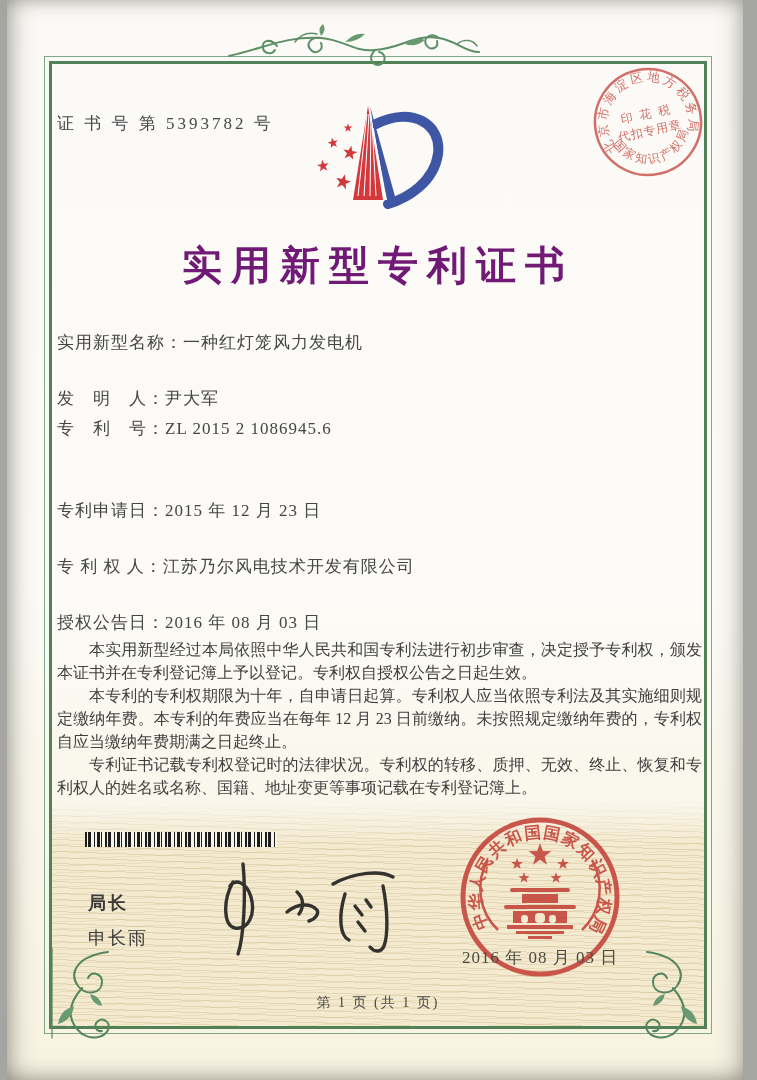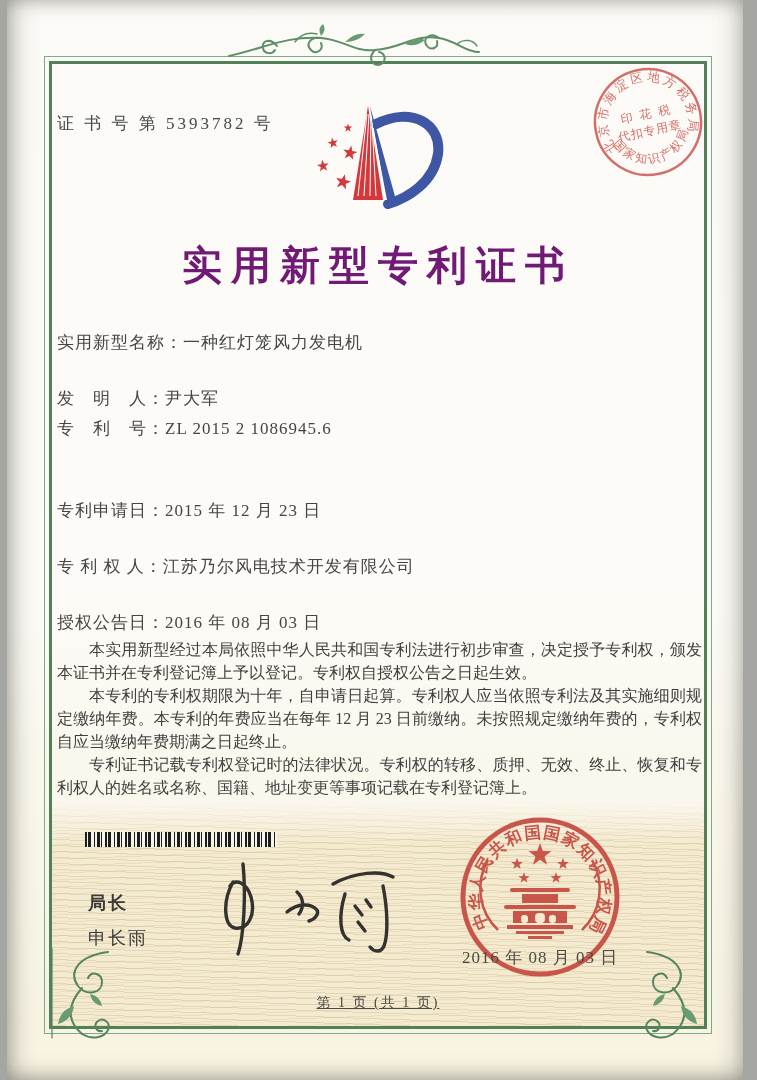--- a/index.html
+++ b/index.html
@@ -32,21 +32,21 @@
   .body-text p{margin:0;text-indent:2em;}
   .barcode{position:absolute;left:85px;top:832px;width:192px;height:15px;
          background:repeating-linear-gradient(90deg,#1d1d1d 0 2px,#f8f5ea 2px 3px,#1d1d1d 3px 6px,#f8f5ea 6px 9px,#1d1d1d 9px 10px,#f8f5ea 10px 12px,#1d1d1d 12px 15px,#f8f5ea 15px 16px,#1d1d1d 16px 17px,#f8f5ea 17px 20px);}
   .signer-title{position:absolute;left:88px;top:891px;font-size:18px;color:#3a3a38;letter-spacing:2px;font-weight:bold;}
   .signer-name{position:absolute;left:88px;top:926px;font-size:18px;color:#3a3a38;letter-spacing:2px;}
   .signature{position:absolute;left:195px;top:852px;}
   .seal{position:absolute;left:450px;top:808px;}
   .seal-date{position:absolute;left:462px;top:946px;font-size:17px;color:#4c4a42;letter-spacing:1px;white-space:nowrap;}
   .tax-stamp{position:absolute;left:585px;top:60px;}
   .footer{position:absolute;left:44px;top:994px;width:668px;text-align:center;
-         font-size:14px;letter-spacing:2px;color:#4a4a45;text-decoration:underline;}
+         font-size:14px;letter-spacing:2px;color:#4a4a45;}
   .ornament-top{position:absolute;left:225px;top:22px;}
   .ornament-bl{position:absolute;left:38px;top:946px;}
   .ornament-br{position:absolute;left:642px;top:946px;transform:scaleX(-1);}
 </style>
 </head>
 <body>
 
 <div class="stage">
 
   <div class="paper"></div>

